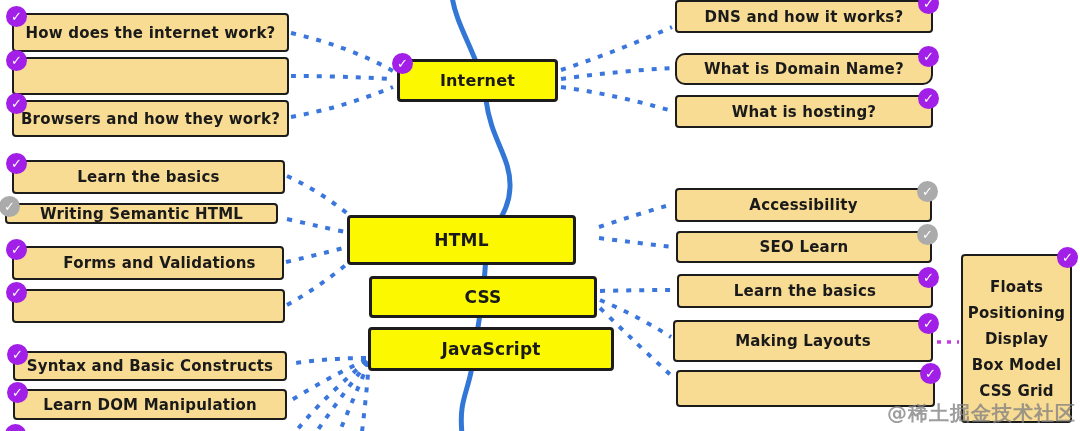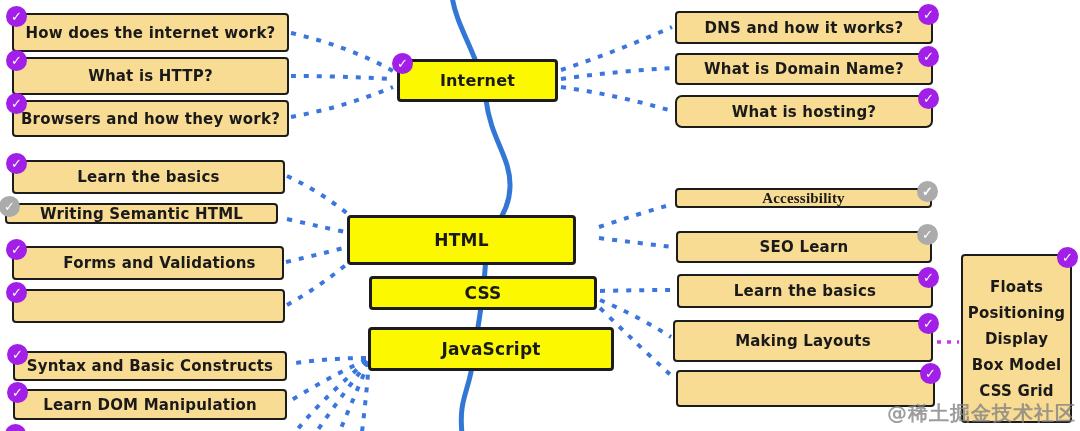--- a/index.html
+++ b/index.html
@@ -63,21 +63,20 @@
       <path d="M368,362 Q335,404 311,440" fill="none" stroke="#3b76dd" stroke-width="4" stroke-dasharray="5 8"></path>
       <path d="M367,361 Q318,402 289,440" fill="none" stroke="#3b76dd" stroke-width="4" stroke-dasharray="5 8"></path>
       <path d="M937,342 L959,342" fill="none" stroke="#c43de0" stroke-width="3.5" stroke-dasharray="4 6"></path>
     </svg>
   <div id="nodes">
       <div class="node tan" style="left: 12px; top: 13px; width: 277px; height: 39px; font-size: 15px;">
         <span class="lbl">How does the internet work?</span>
         <span class="badge done tl">✓</span>
       </div>
       <div class="node tan" style="left: 12px; top: 57px; width: 277px; height: 38px; font-size: 15px;">
-        <span class="lbl">What is HTTP?</span>
         <span class="badge done tl">✓</span>
       </div>
       <div class="node tan" style="left: 12px; top: 100px; width: 277px; height: 37px; font-size: 15px;">
         <span class="lbl">Browsers and how they work?</span>
         <span class="badge done tl">✓</span>
       </div>
       <div class="node tan" style="left: 12px; top: 160px; width: 273px; height: 34px; font-size: 15px;">
         <span class="lbl">Learn the basics</span>
         <span class="badge done tl">✓</span>
       </div>
@@ -100,39 +99,39 @@
         <span class="lbl">Learn DOM Manipulation</span>
         <span class="badge done tl">✓</span>
       </div>
       <div class="node yellow" style="left: 397px; top: 59px; width: 161px; height: 43px; font-size: 16px;">
         <span class="lbl">Internet</span>
         <span class="badge done tl">✓</span>
       </div>
       <div class="node yellow" style="left: 347px; top: 215px; width: 229px; height: 50px; font-size: 17px;">
         <span class="lbl">HTML</span>
       </div>
-      <div class="node yellow" style="left: 369px; top: 276px; width: 228px; height: 34px; font-size: 17px; text-align: center;">
+      <div class="node yellow" style="left: 369px; top: 276px; width: 228px; height: 42px; font-size: 17px; text-align: center;">
         <span class="lbl">CSS</span>
       </div>
       <div class="node yellow" style="left: 368px; top: 327px; width: 246px; height: 44px; font-size: 17px;">
         <span class="lbl">JavaScript</span>
       </div>
-      <div class="node tan" style="left: 675px; top: 11px; width: 258px; height: 33px; font-size: 15px;">
+      <div class="node tan" style="left: 675px; top: 0; width: 258px; height: 33px; font-size: 15px;">
         <span class="lbl">DNS and how it works?</span>
         <span class="badge done tr">✓</span>
       </div>
-      <div class="node tan" style="left: 675px; top: 53px; width: 258px; height: 32px; font-size: 15px;">
+      <div class="node tan" style="left: 675px; top: 53px; width: 258px; height: 32px; font-size: 15px; border-radius: 10px;">
         <span class="lbl">What is Domain Name?</span>
         <span class="badge done tr">✓</span>
       </div>
-      <div class="node tan" style="left: 675px; top: 95px; width: 258px; height: 33px; font-size: 15px; border-radius: 7px;">
+      <div class="node tan" style="left: 675px; top: 95px; width: 258px; height: 33px; font-size: 15px;">
         <span class="lbl">What is hosting?</span>
         <span class="badge done tr">✓</span>
       </div>
-      <div class="node tan" style="left: 675px; top: 188px; width: 257px; height: 20px; font-size: 15px; font-family: Liberation Serif, serif;">
+      <div class="node tan" style="left: 675px; top: 188px; width: 257px; height: 34px; font-size: 15px;">
         <span class="lbl">Accessibility</span>
         <span class="badge skip tr">✓</span>
       </div>
       <div class="node tan" style="left: 676px; top: 231px; width: 256px; height: 32px; font-size: 15px;">
         <span class="lbl">SEO Learn</span>
         <span class="badge skip tr">✓</span>
       </div>
       <div class="node tan" style="left: 677px; top: 274px; width: 256px; height: 34px; font-size: 15px;">
         <span class="lbl">Learn the basics</span>
         <span class="badge done tr">✓</span>

